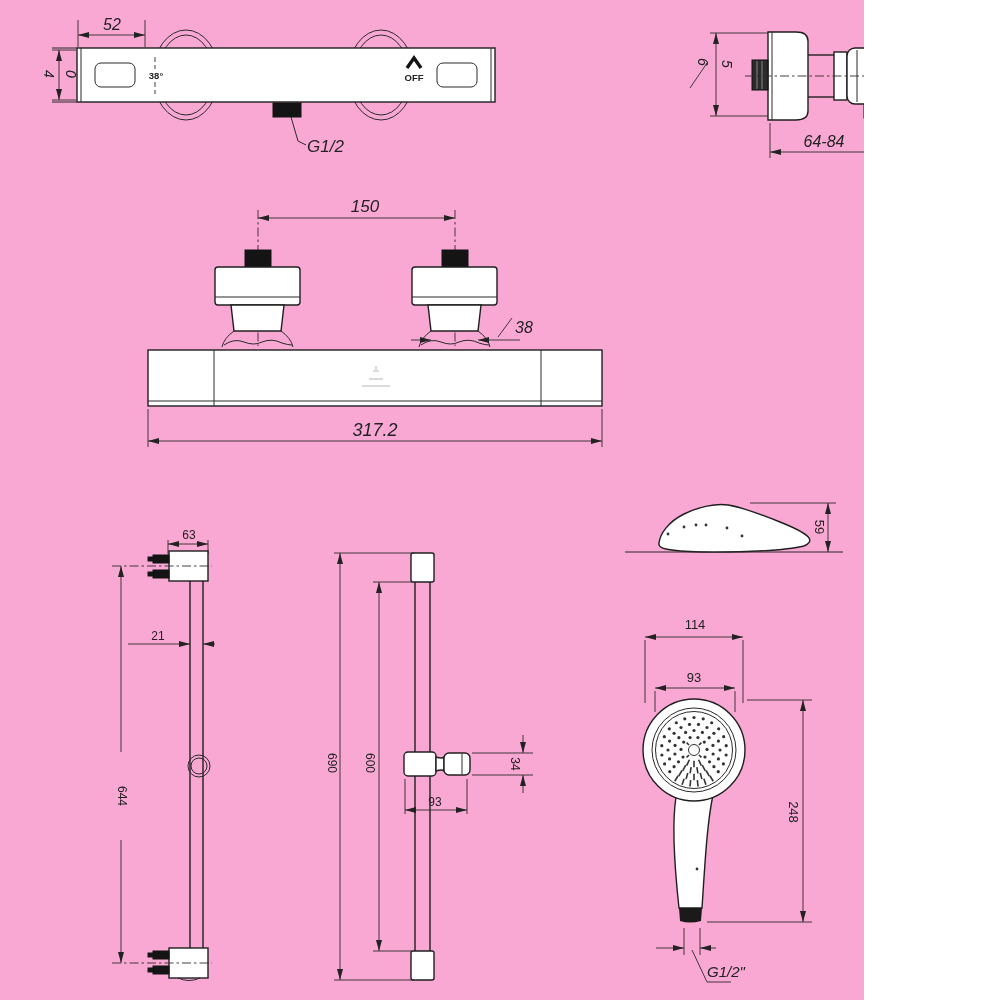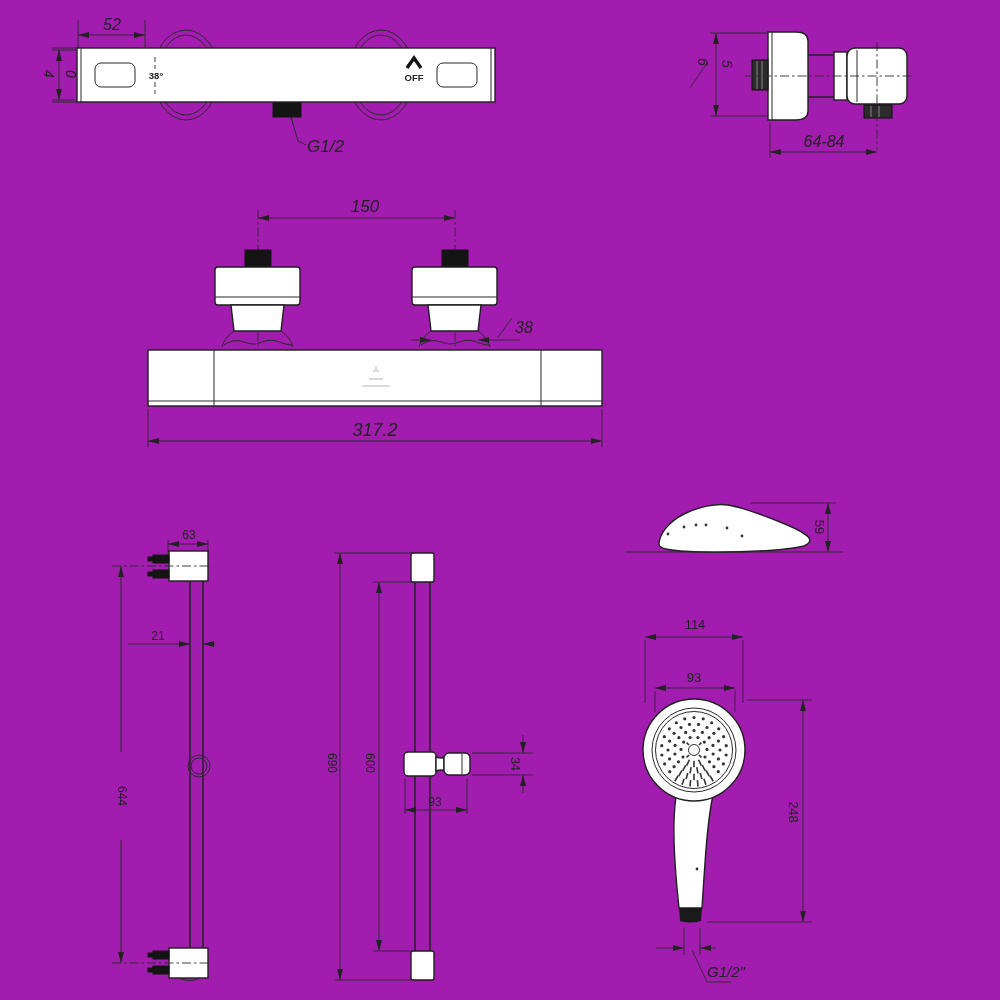--- a/index.html
+++ b/index.html
@@ -1,16 +1,16 @@
 <!DOCTYPE html>
 <html><head>
 <meta charset="utf-8">
 <style>
   html,body{margin:0;padding:0;background:#fff;}
-  #sheet{position:relative;width:1000px;height:1000px;background:#a21caf;overflow:hidden;}
+  #sheet{position:relative;width:864px;height:1000px;background:#f9a8d4;overflow:hidden;}
   svg{display:block;}
   text{fill:#222;font-family:"Liberation Sans",sans-serif;}
   .it{font-style:italic;}
   .b{font-weight:bold;}
   .ln{stroke:#1f1f1f;stroke-width:1.4;fill:none;}
   .lnf{stroke:#1f1f1f;stroke-width:1.4;fill:#fff;}
   .thin{stroke:#2a2a2a;stroke-width:1;fill:none;}
   .dim{stroke:#2a2a2a;stroke-width:0.9;fill:none;}
   .dash{stroke:#2a2a2a;stroke-width:0.9;fill:none;stroke-dasharray:9 3 2.5 3;}
   .blk{fill:#141414;stroke:#141414;}

